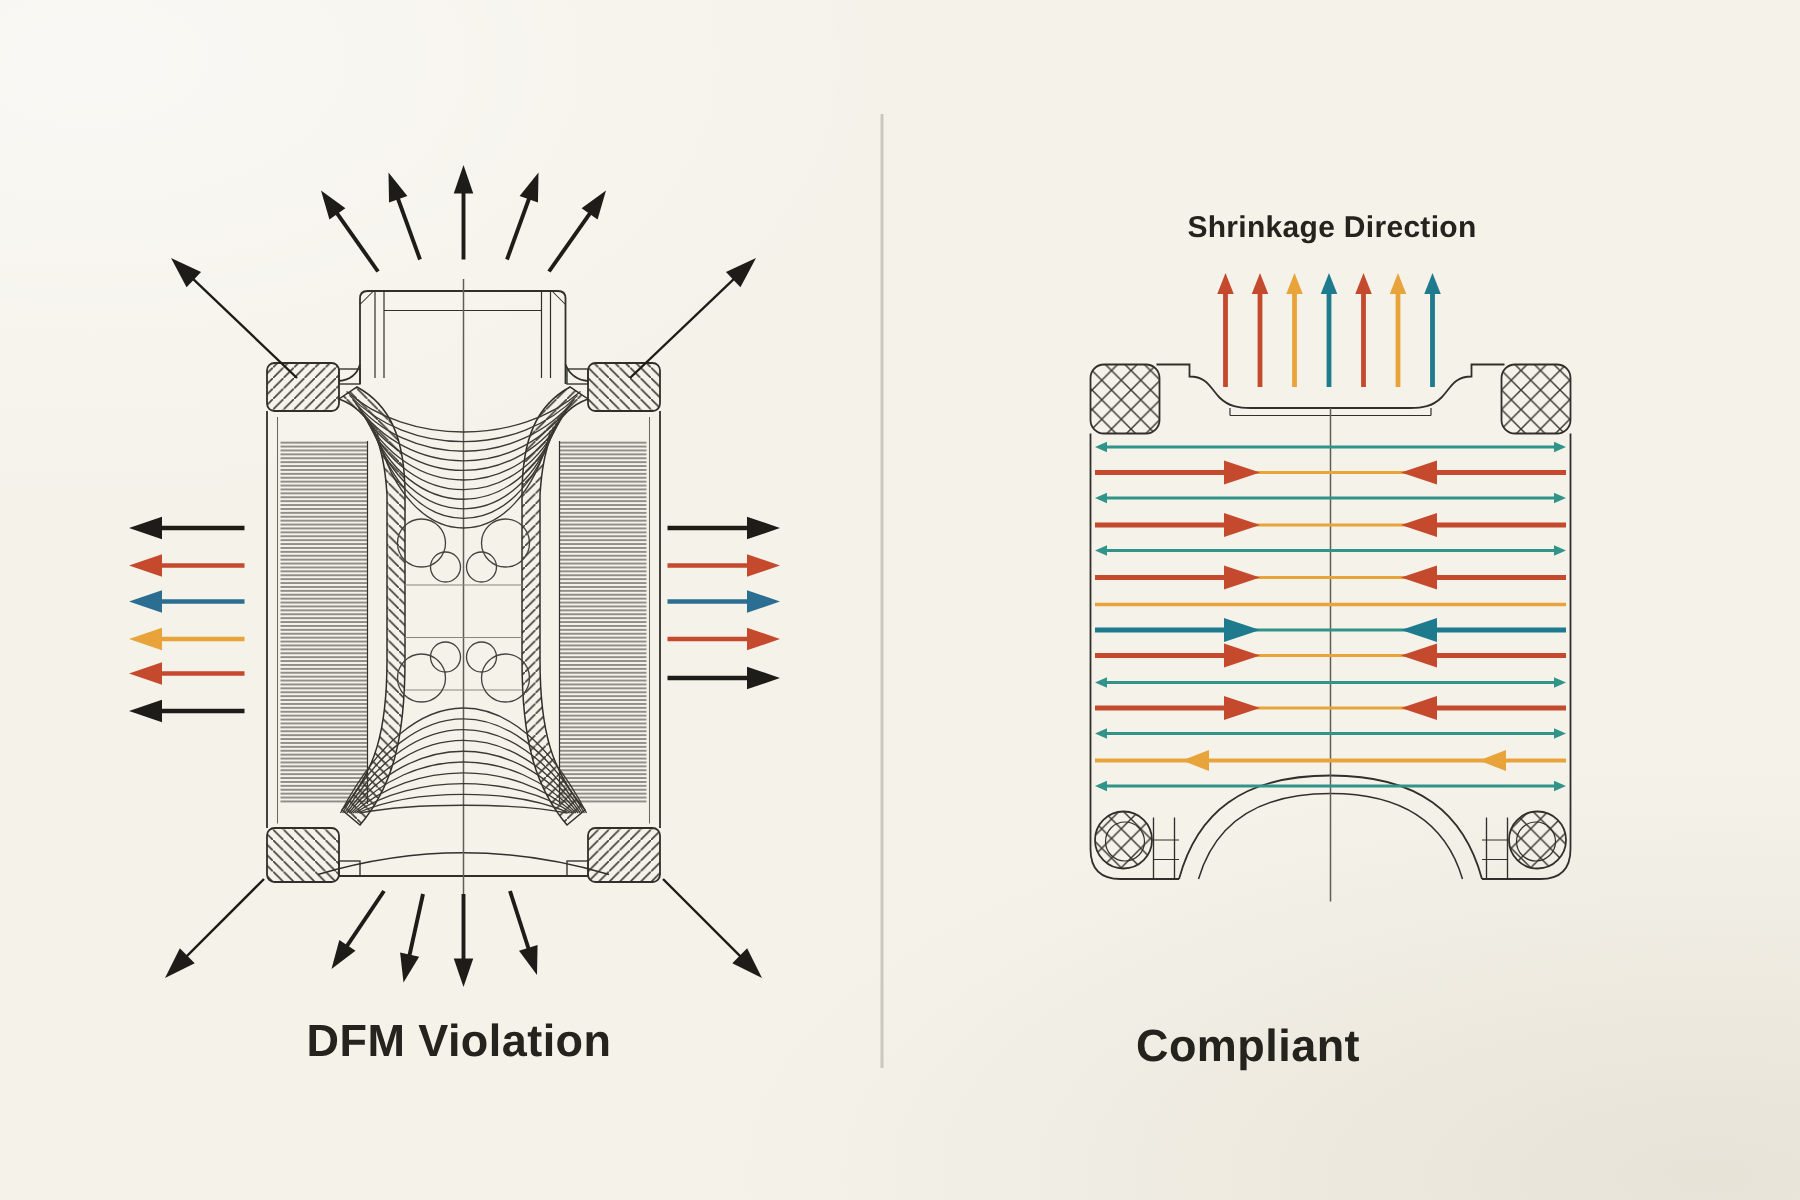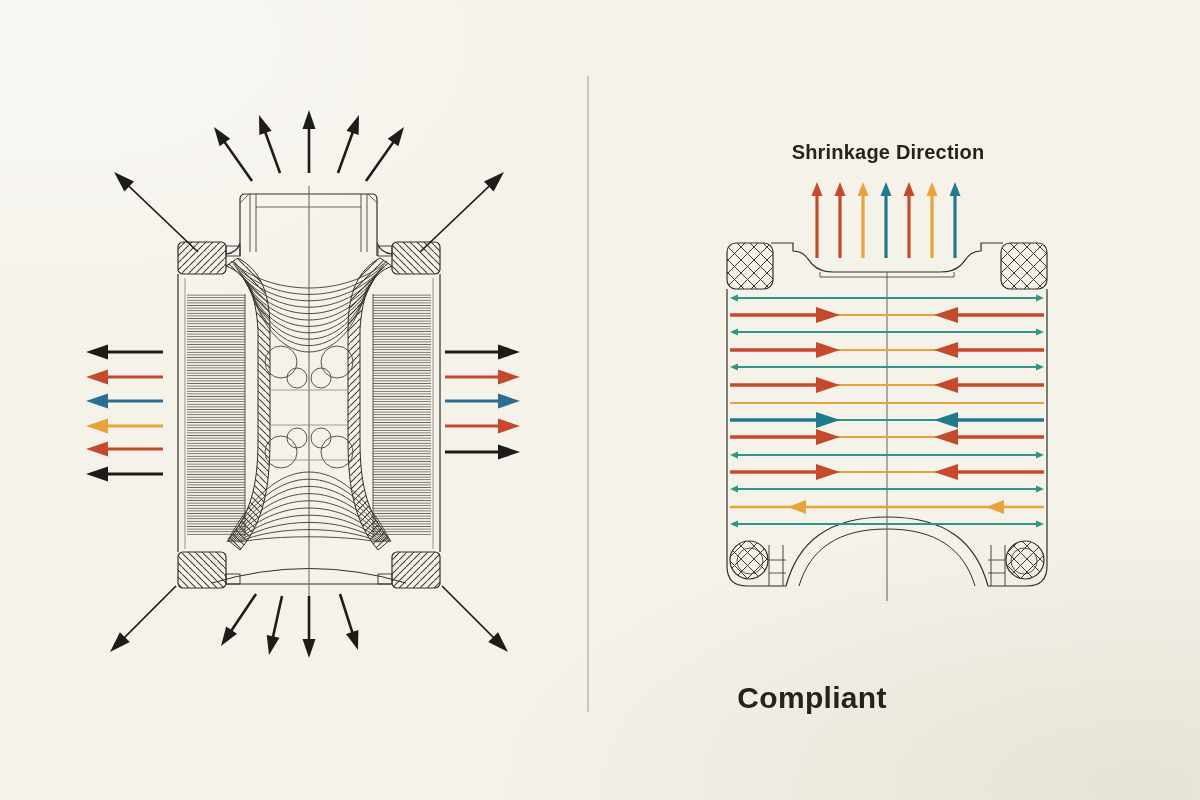--- a/index.html
+++ b/index.html
@@ -19,21 +19,21 @@
   .divider{position:absolute;left:587px;top:76px;width:2px;height:636px;background:#cbc8bf;}
   .heading{
     position:absolute;left:888px;top:141px;transform:translateX(-50%);
     font-size:20px;font-weight:700;letter-spacing:0.2px;color:#23221e;white-space:nowrap;
   }
   .label{
     position:absolute;transform:translateX(-50%);
     font-size:30px;font-weight:700;letter-spacing:0.3px;color:#26251f;white-space:nowrap;
   }
   .label-left{left:306px;top:678px;}
-  .label-right{left:812px;top:681px;}
+  .label-right{left:832px;top:681px;}
 </style>
 </head>
 <body style="background: rgb(245, 242, 234);">
 
 <div class="canvas">
 
   <div class="divider" style="background: rgb(203, 200, 191);"></div>
 
   <div class="heading" style="color: rgb(36, 35, 30);">Shrinkage Direction</div>
 
@@ -265,14 +265,15 @@
         <polygon points="886,182 891.5,196 880.5,196" fill="#1e7a8d"></polygon>
         <line x1="909" y1="258" x2="909" y2="191.8" stroke="#c5492d" stroke-width="3.2"></line>
         <polygon points="909,182 914.5,196 903.5,196" fill="#c5492d"></polygon>
         <line x1="932" y1="258" x2="932" y2="191.8" stroke="#e8a43b" stroke-width="3.2"></line>
         <polygon points="932,182 937.5,196 926.5,196" fill="#e8a43b"></polygon>
         <line x1="955" y1="258" x2="955" y2="191.8" stroke="#1e7a8d" stroke-width="3.2"></line>
         <polygon points="955,182 960.5,196 949.5,196" fill="#1e7a8d"></polygon>
       </g>
   </svg>
 
+  <div class="label label-left" style="color: rgb(36, 35, 30);">DFM Violation</div>
   <div class="label label-right" style="color: rgb(36, 35, 30);">Compliant</div>
 </div>
 
 </body></html>

